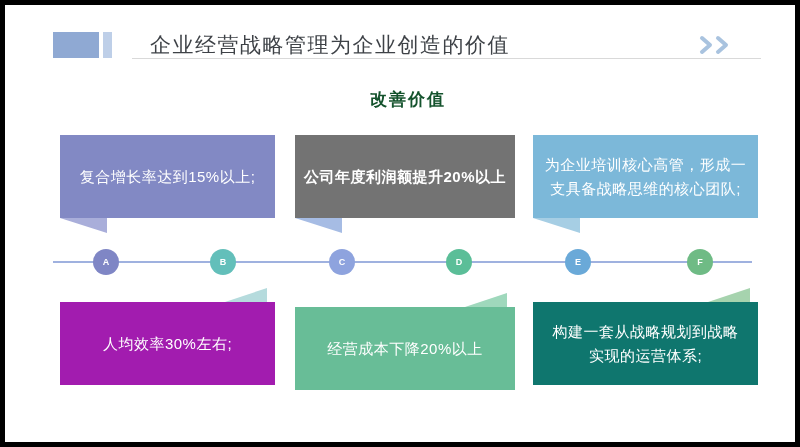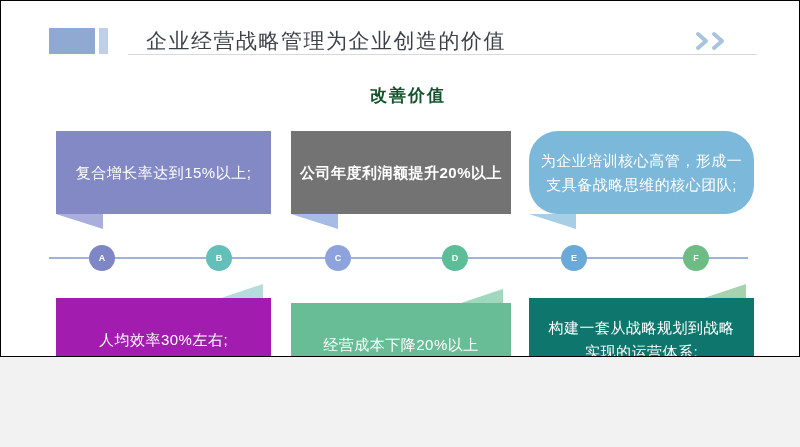--- a/index.html
+++ b/index.html
@@ -1,20 +1,20 @@
 <!DOCTYPE html>
 <html><head>
 <meta charset="utf-8">
 <style>
   html,body{margin:0;padding:0;background:#f2f2f2;}
   .slide{
     position:relative;
-    width:800px;height:357px;
+    width:800px;height:447px;
     background:#ffffff;
-    border:1px solid #000000;
+    border:5px solid #000000;
     box-sizing:border-box;
     font-family:"Liberation Sans", sans-serif;
     overflow:hidden;
   }
   
   .accent-rect-1{position:absolute;left:48px;top:27px;width:46px;height:26px;}
   .accent-rect-2{position:absolute;left:98px;top:27px;width:9px;height:26px;}
   .page-title{
     position:absolute;left:145px;top:26px;
     font-size:21px;letter-spacing:1.5px;color:#3e4247;font-weight:500;
@@ -81,21 +81,21 @@
 
   <div class="bubble pos-top-1">
     <div class="bubble-body" style="background: rgb(130, 137, 196);">复合增长率达到15%以上;</div>
     <div class="tail tail-down" style="background: rgb(169, 174, 218);"></div>
   </div>
   <div class="bubble pos-top-2">
     <div class="bubble-body" style="background: #737373; font-weight: bold;">公司年度利润额提升20%以上</div>
     <div class="tail tail-down" style="background: rgb(166, 188, 228);"></div>
   </div>
   <div class="bubble pos-top-3">
-    <div class="bubble-body" style="background: rgb(124, 184, 217); border-radius: 29px;">为企业培训核心高管，形成一
+    <div class="bubble-body" style="background: rgb(124, 184, 217);">为企业培训核心高管，形成一
 支具备战略思维的核心团队;</div>
     <div class="tail tail-down" style="background: rgb(166, 206, 228);"></div>
   </div>
 
   <div class="timeline-line" style="background: rgb(159, 177, 223);"></div>
   <div class="node node-a" style="background: rgb(127, 134, 197);">A</div>
   <div class="node node-b" style="background: rgb(99, 191, 186);">B</div>
   <div class="node node-c" style="background: rgb(142, 163, 222);">C</div>
   <div class="node node-d" style="background: rgb(91, 190, 152);">D</div>
   <div class="node node-e" style="background: rgb(106, 169, 216);">E</div>

